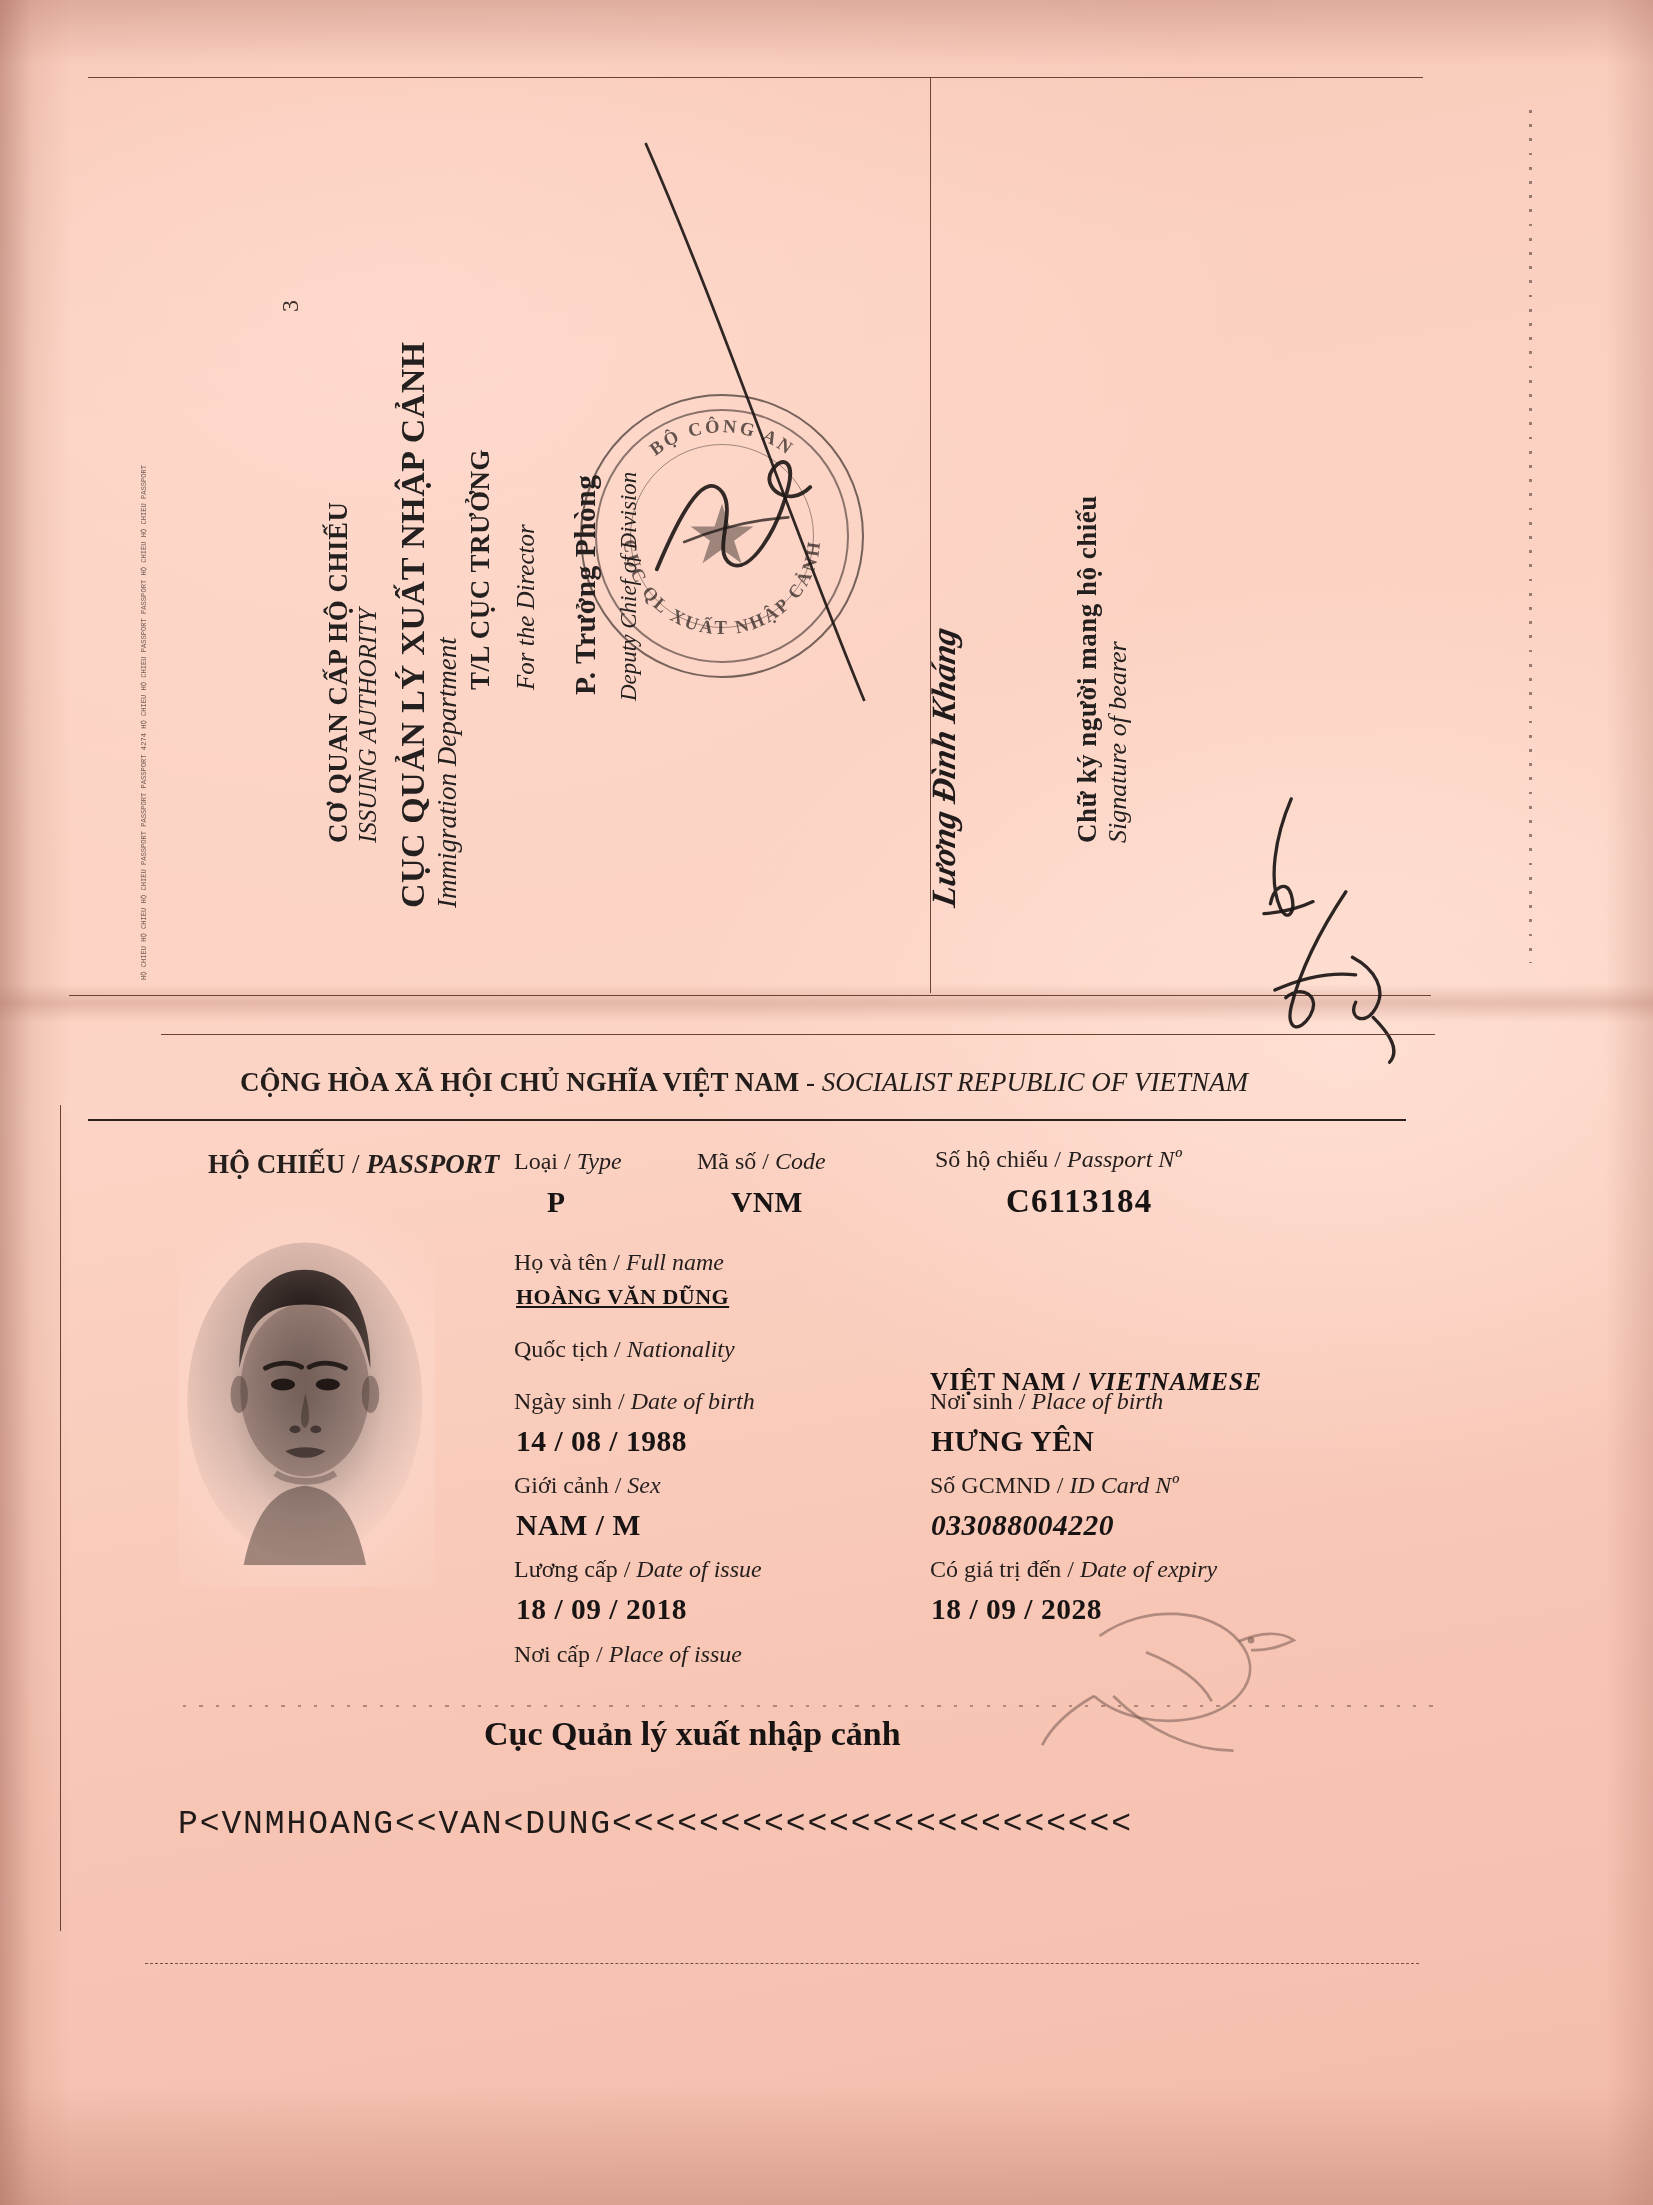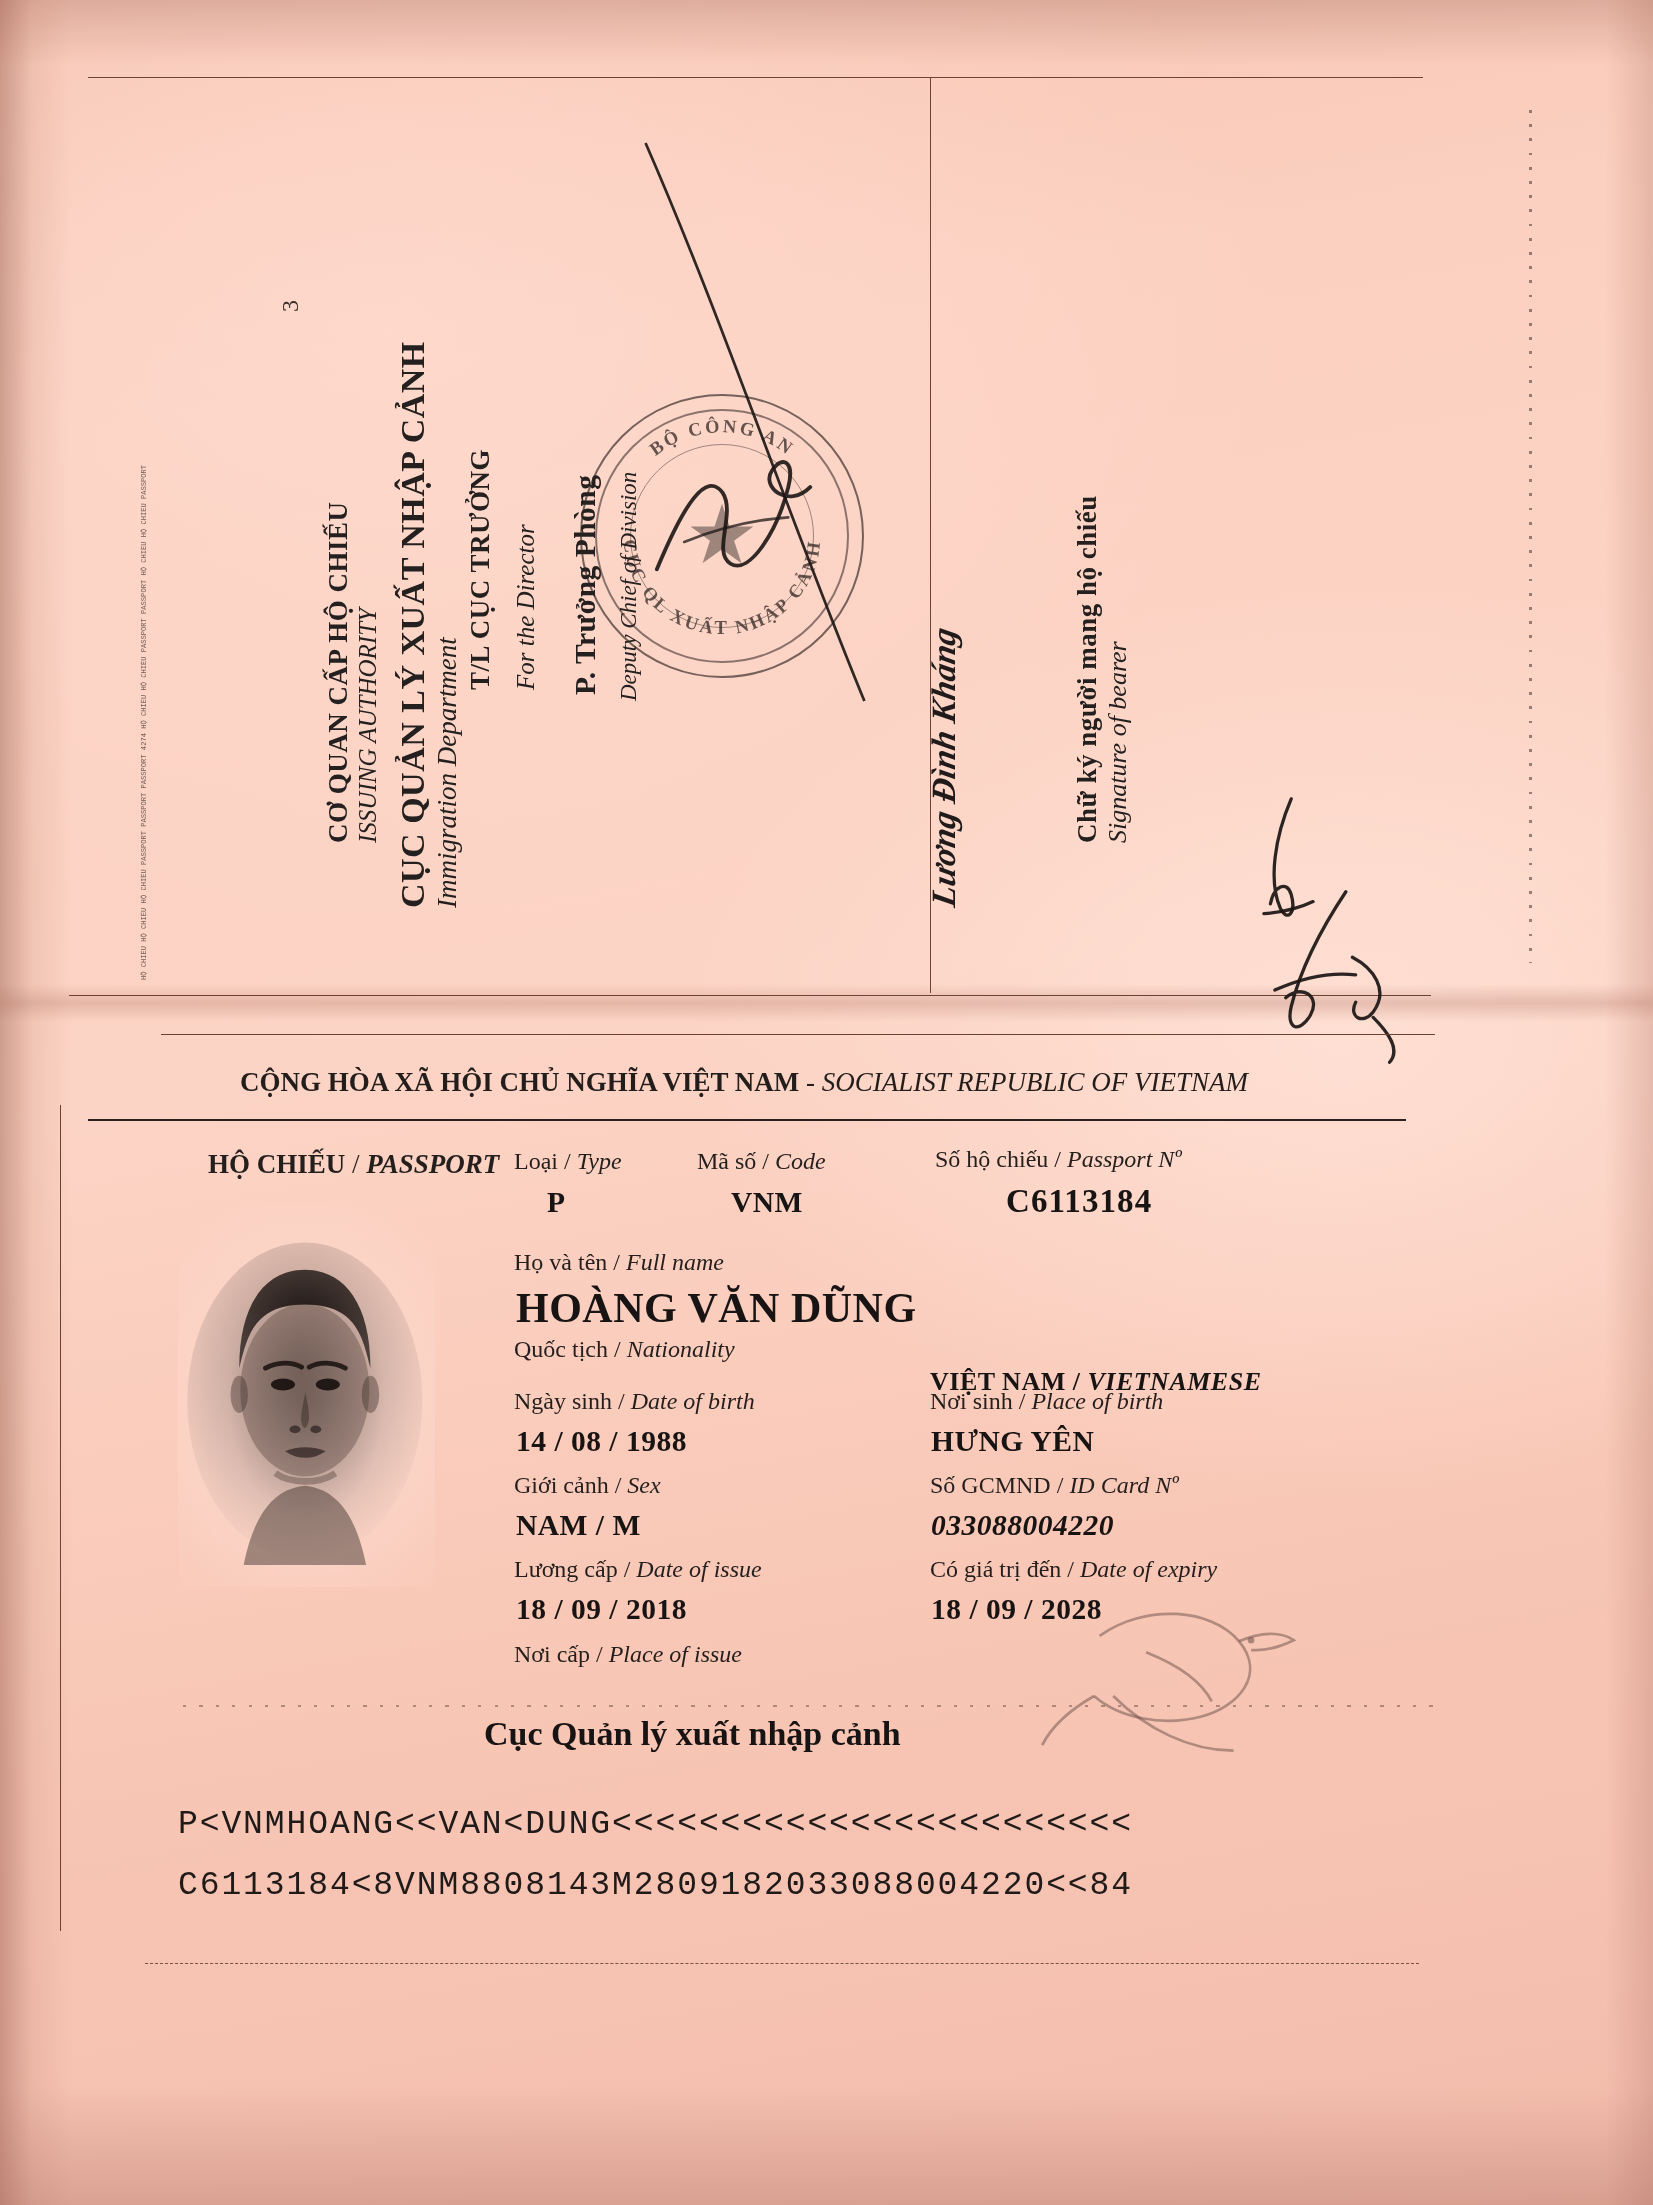--- a/index.html
+++ b/index.html
@@ -493,21 +493,21 @@
   <div class="fv" style="left:679px; top:152px;">VNM</div>
 
   <div class="fl" style="left:883px; top:112px;">
     <span class="vn">Số hộ chiếu</span><span> / </span><span class="en">Passport Nº</span>
   </div>
   <div class="fv thin" style="left:954px; top:149px; font-size:33px;text-align:center;">C6113184</div>
 
   <div class="fl" style="left:462px; top:215px;">
     <span class="vn">Họ và tên</span><span> / </span><span class="en">Full name</span>
   </div>
-  <div class="fv" style="left:464px; top:250px; font-size:42px;">HOÀNG VĂN DŨNG</div>
+  <div class="fv" style="left:464px; top:250px; font-size:22px;text-decoration:underline;">HOÀNG VĂN DŨNG</div>
 
   <div class="fl" style="left:462px; top:302px;">
     <span class="vn">Quốc tịch</span><span> / </span><span class="en">Nationality</span>
   </div>
 
   <div class="fl" style="left:462px; top:354px;">
     <span class="vn">Ngày sinh</span><span> / </span><span class="en">Date of birth</span>
   </div>
   <div class="fv" style="left:464px; top:391px;">14 / 08 / 1988</div>
 
@@ -551,16 +551,15 @@
       <path d="M470 130 C 510 112, 548 112, 570 128 C 545 140, 515 148, 492 146"></path>
       <path d="M300 150 C 350 170, 400 200, 420 240"></path>
       <path d="M240 230 C 300 290, 380 330, 460 330"></path>
       <path d="M205 230 C 170 250, 130 280, 110 320"></path>
     </g>
     <circle cx="492" cy="128" r="6" fill="rgba(60,42,37,0.55)"></circle>
   </svg>
 
   <div id="mrz">
     <div>P&lt;VNMHOANG&lt;&lt;VAN&lt;DUNG&lt;&lt;&lt;&lt;&lt;&lt;&lt;&lt;&lt;&lt;&lt;&lt;&lt;&lt;&lt;&lt;&lt;&lt;&lt;&lt;&lt;&lt;&lt;&lt;</div>
-    <div>C6113184&lt;8VNM8808143M2809182033088004220&lt;&lt;84</div>
   </div>
 </div>
 
 
 </body></html>

